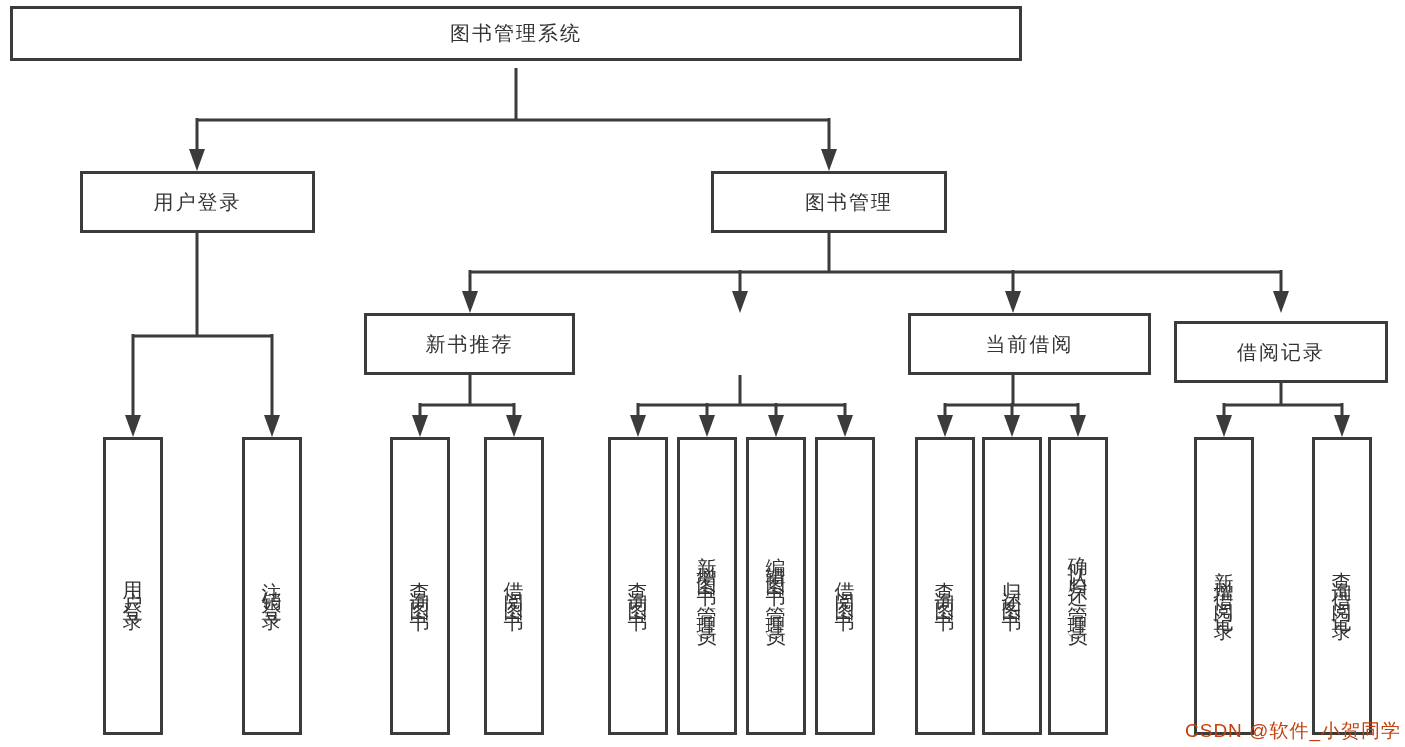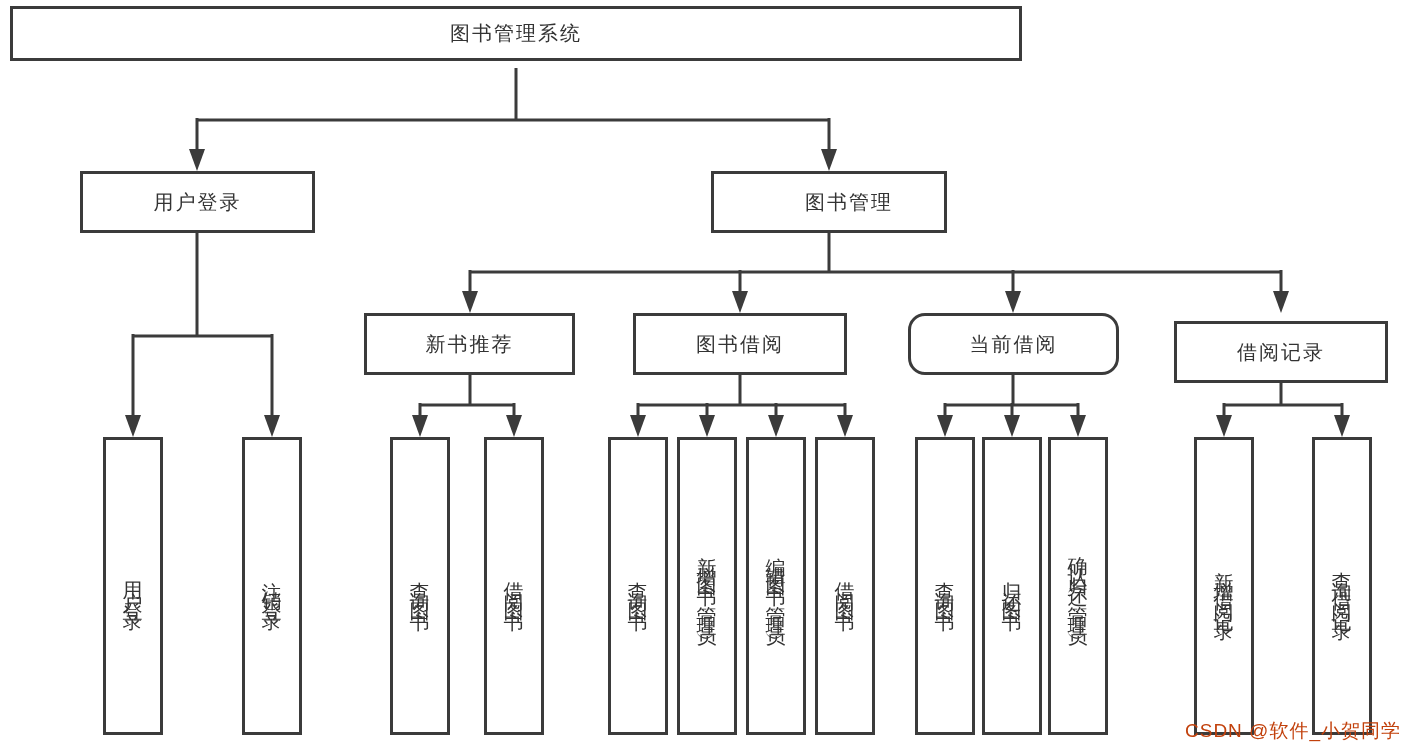--- a/index.html
+++ b/index.html
@@ -36,21 +36,21 @@
   }
   
   .node.root   { left: 10px;  top: 6px;  width: 1012px; height: 55px; }
   
   .node.l2a    { left: 80px;  top: 171px; width: 235px; height: 62px; }
   .node.l2b    { left: 711px; top: 171px; width: 236px; height: 62px; padding-left: 40px; }
   
   .node.l3     { top: 313px; height: 62px; }
   .node.l3a    { left: 364px;  width: 211px; }
   .node.l3b    { left: 633px;  width: 214px; }
-  .node.l3c    { left: 908px;  width: 211px; border-radius: 17px; }
+  .node.l3c    { left: 908px;  width: 243px; }
   .node.l3d    { left: 1174px; width: 214px; margin-top: 8px; }
   
   .node.leaf {
     top: 437px;
     width: 60px;
     height: 298px;
     letter-spacing: 0;
   }
   .node.leaf .vtext {
     writing-mode: vertical-rl;
@@ -150,21 +150,20 @@
       <polygon points="1342,437 1334,415 1350,415"></polygon>
     </g>
   </svg>
 
   <div class="node root">图书管理系统</div>
 
   <div class="node l2a">用户登录</div>
   <div class="node l2b">图书管理</div>
 
   <div class="node l3 l3a">新书推荐</div>
-  <div class="node l3 l3b">图书借阅</div>
   <div class="node l3 l3c">当前借阅</div>
   <div class="node l3 l3d">借阅记录</div>
 
   <div class="node leaf a1">
     <span class="vtext">用户登录</span>
   </div>
   <div class="node leaf a2">
     <span class="vtext">注销登录</span>
   </div>
 

